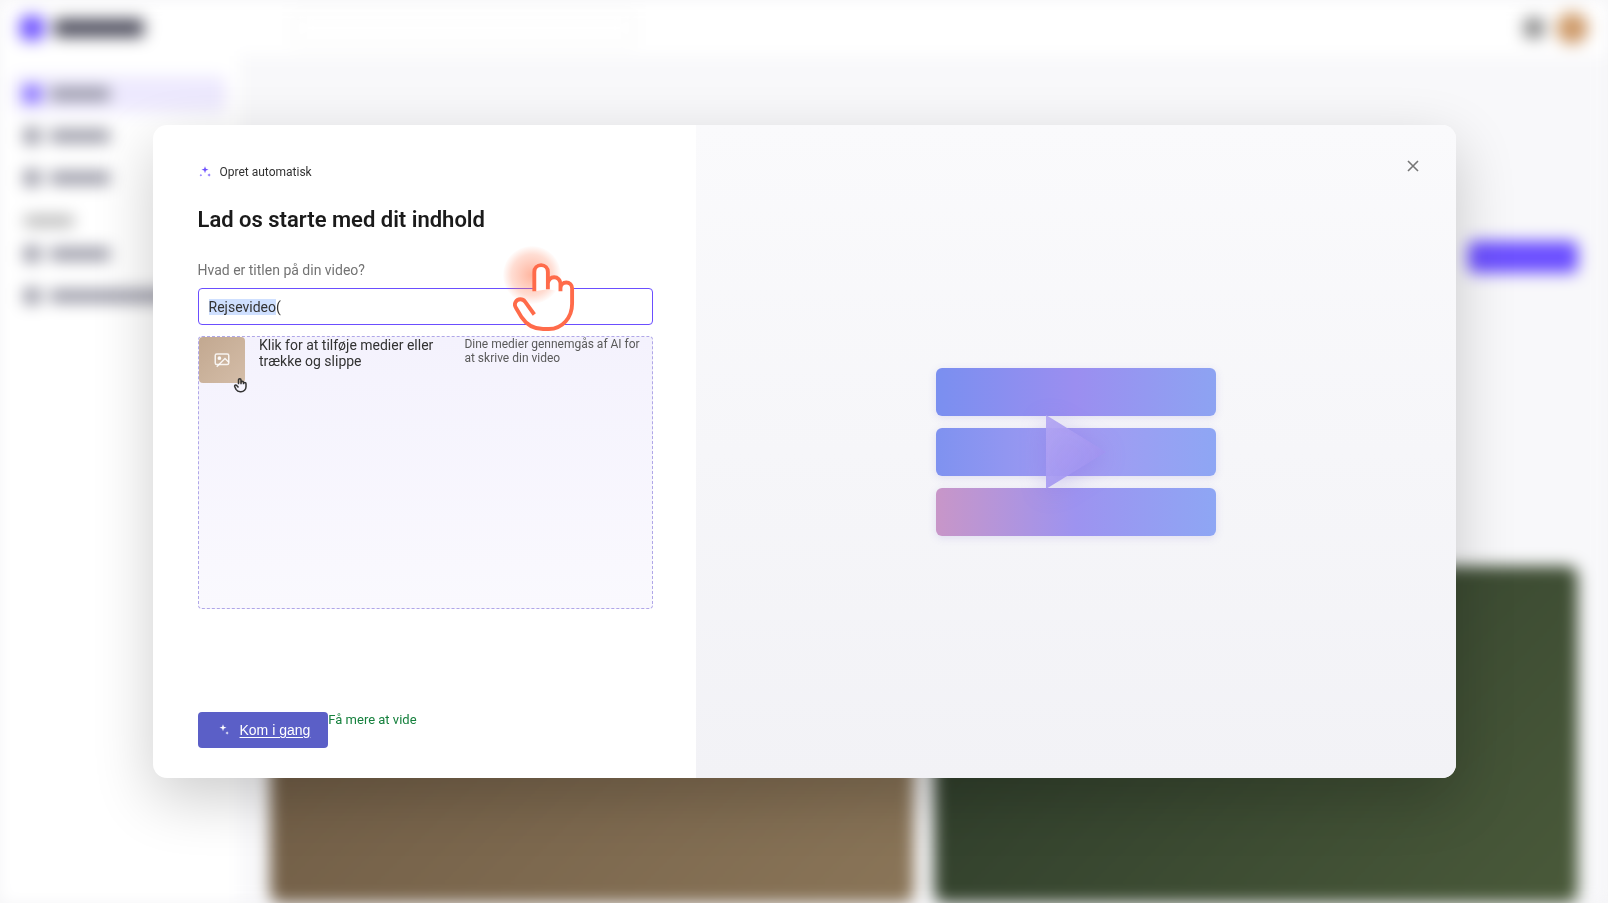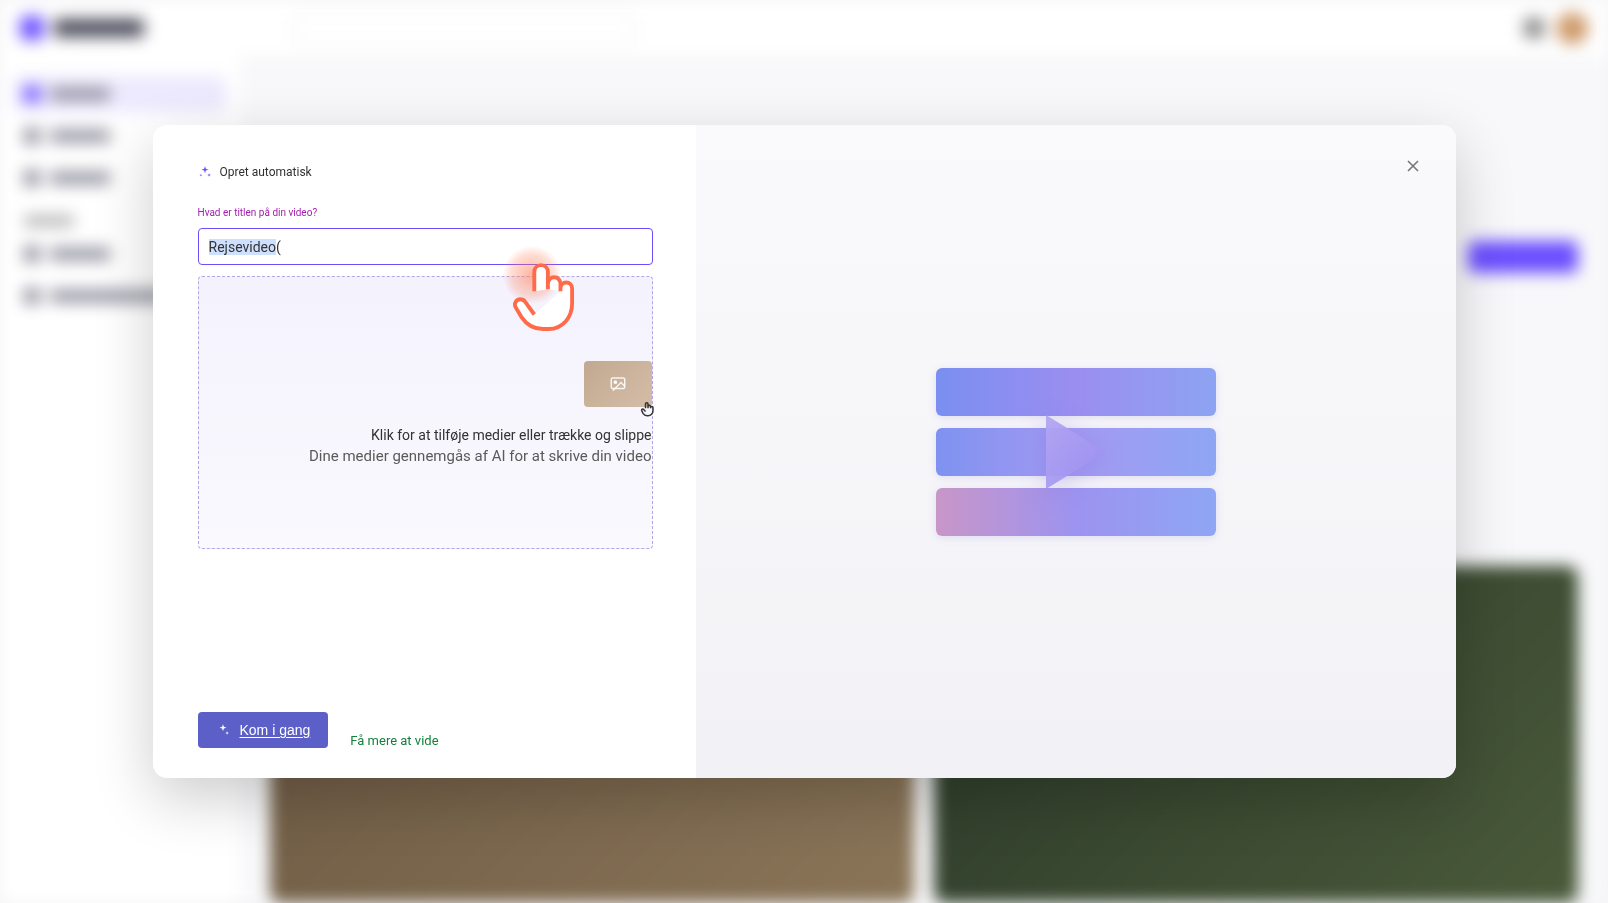--- a/index.html
+++ b/index.html
@@ -180,22 +180,22 @@
       font-size: 12px;
       color: #323232;
     }
     .modal-title {
       font-size: 22px;
       font-weight: 600;
       color: #1a1a1a;
       margin-bottom: 30px;
     }
     .field-label {
-      font-size: 10px;
-      color: #a21caf;
+      font-size: 14px;
+      color: #737373;
       margin-bottom: 10px;
     }
     .input-wrap { position: relative; width: 455px; margin-bottom: 11px; }
     .input-display {
       width: 455px;
       height: 37px;
       border: 1px solid #6b4eff;
       border-radius: 4px;
       padding: 0 10px;
       font-size: 14px;
@@ -208,24 +208,25 @@
       background: #cfe0ff;
     }
     
     .dropzone {
       width: 455px;
       height: 273px;
       border: 1.5px dashed #b0a7e8;
       border-radius: 4px;
       background: linear-gradient(180deg, #f4f2fd 0%, #faf9fe 100%);
       display: flex;
-      flex-direction: column;
-      align-items: flex-end;
+      flex-direction: row;
+      align-items: flex-start;
       justify-content: center;
       cursor: pointer;
+      gap: 14px;
     }
     .dz-thumb {
       width: 68px; height: 46px;
       background: linear-gradient(135deg,#c2a890,#d4bda8);
       border-radius: 4px;
       position: relative;
       margin-bottom: 20px;
       filter: blur(0.5px);
     }
     .dz-thumb-ico {
@@ -240,29 +241,28 @@
       right: -6px; bottom: -12px;
       width: 20px; height: 20px;
       color: #333;
     }
     .dz-line1 {
       font-size: 14px;
       color: #323232;
       margin-bottom: 4px;
     }
     .dz-line2 {
-      font-size: 15px;
+      font-size: 12px;
       color: #5a5a5a;
     }
     
     .modal-footer {
       margin-top: auto;
       display: flex;
-      align-items: flex-end;
-      gap: 22px;
+      align-items: flex-start;
       padding-top: 20px;
     }
     .btn-primary {
       background: #5b5fc7;
       color: #fff;
       border: none;
       border-radius: 4px;
       height: 36px;
       padding: 0 18px;
       font-size: 14px;
@@ -396,20 +396,21 @@
 
     <div class="modal-left">
 
       <div class="sparkle-row">
         <svg class="sparkle-ico" viewBox="0 0 24 24" fill="currentColor">
           <path d="M12 2l1.5 4.5L18 8l-4.5 1.5L12 14l-1.5-4.5L6 8l4.5-1.5L12 2zM19 14l.8 2.2L22 17l-2.2.8L19 20l-.8-2.2L16 17l2.2-.8L19 14zM5 15l.6 1.8L7.4 17.4 5.6 18 5 19.8 4.4 18 2.6 17.4 4.4 16.8 5 15z"></path>
         </svg>
         <span class="sparkle-label">Opret automatisk</span>
       </div>
 
+      <h1 class="modal-title">Lad os starte med dit indhold</h1>
 
       <label class="field-label">Hvad er titlen på din video?</label>
 
       <div class="input-wrap">
         <div class="input-display">
           <span class="sel">Rejsevideo</span>
             <span> (</span>
         </div>
       </div>
 

